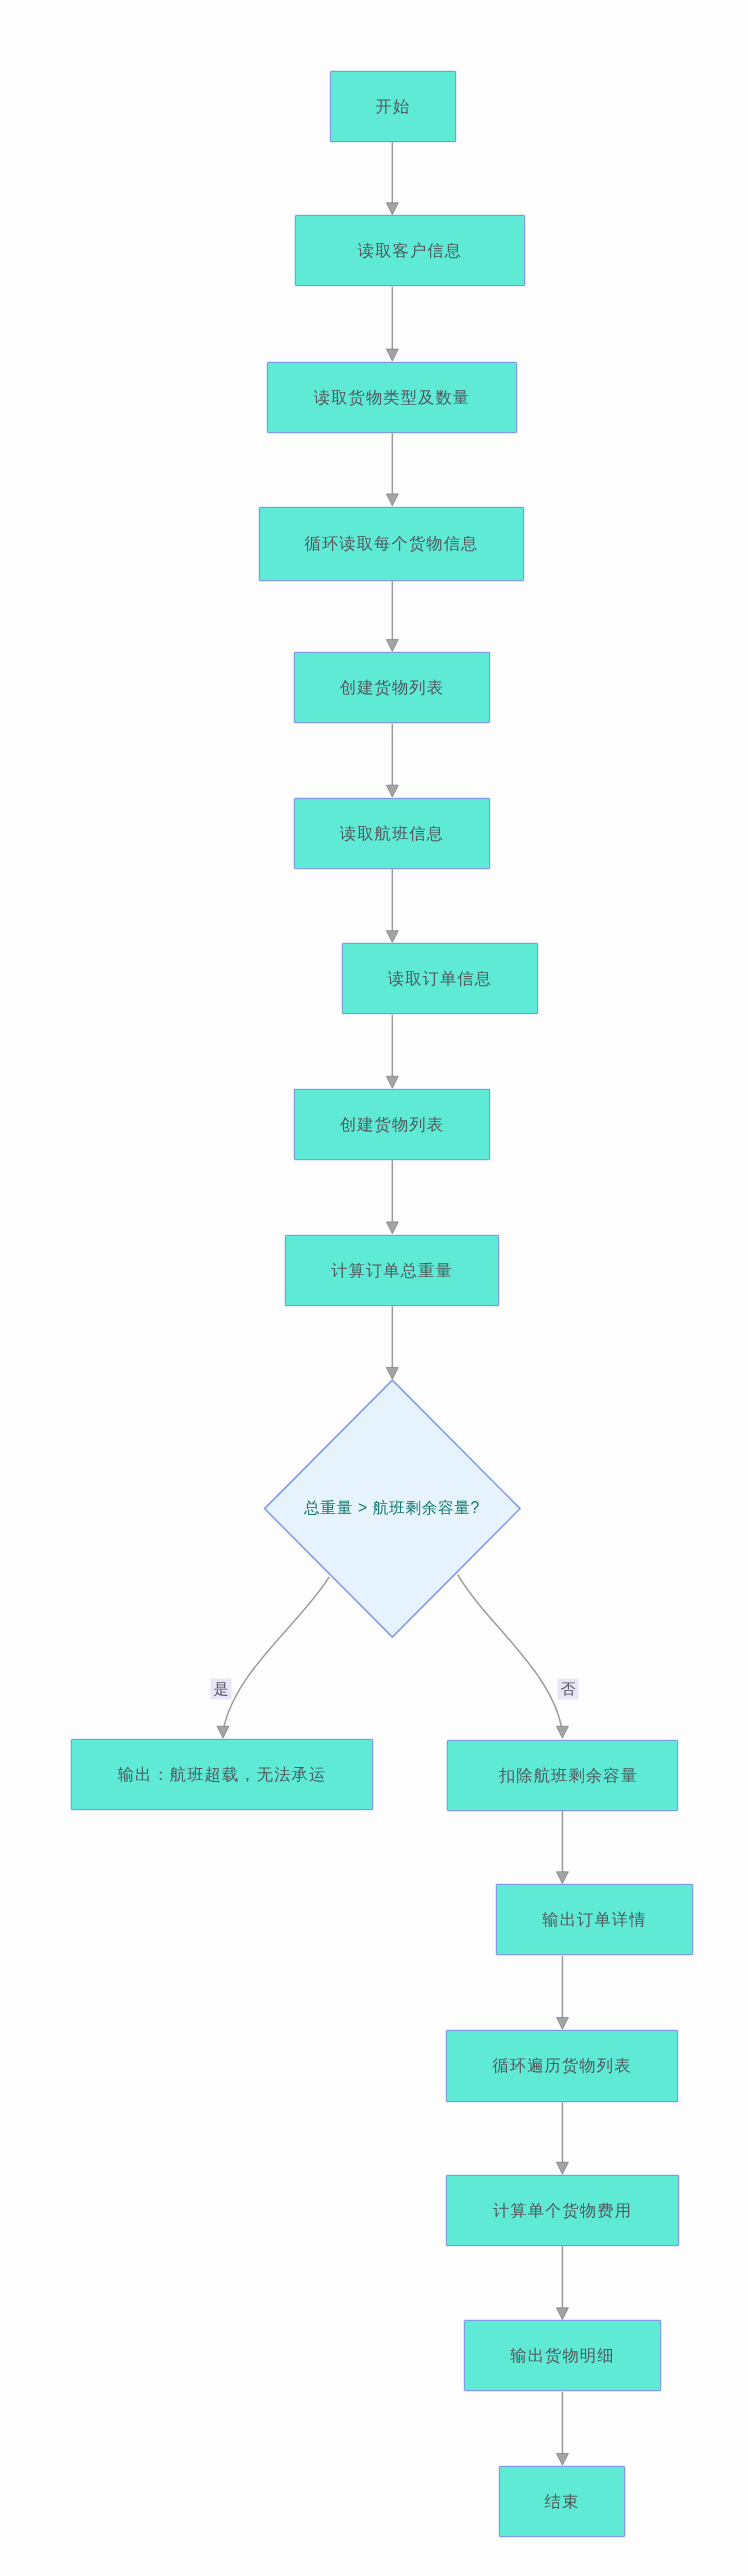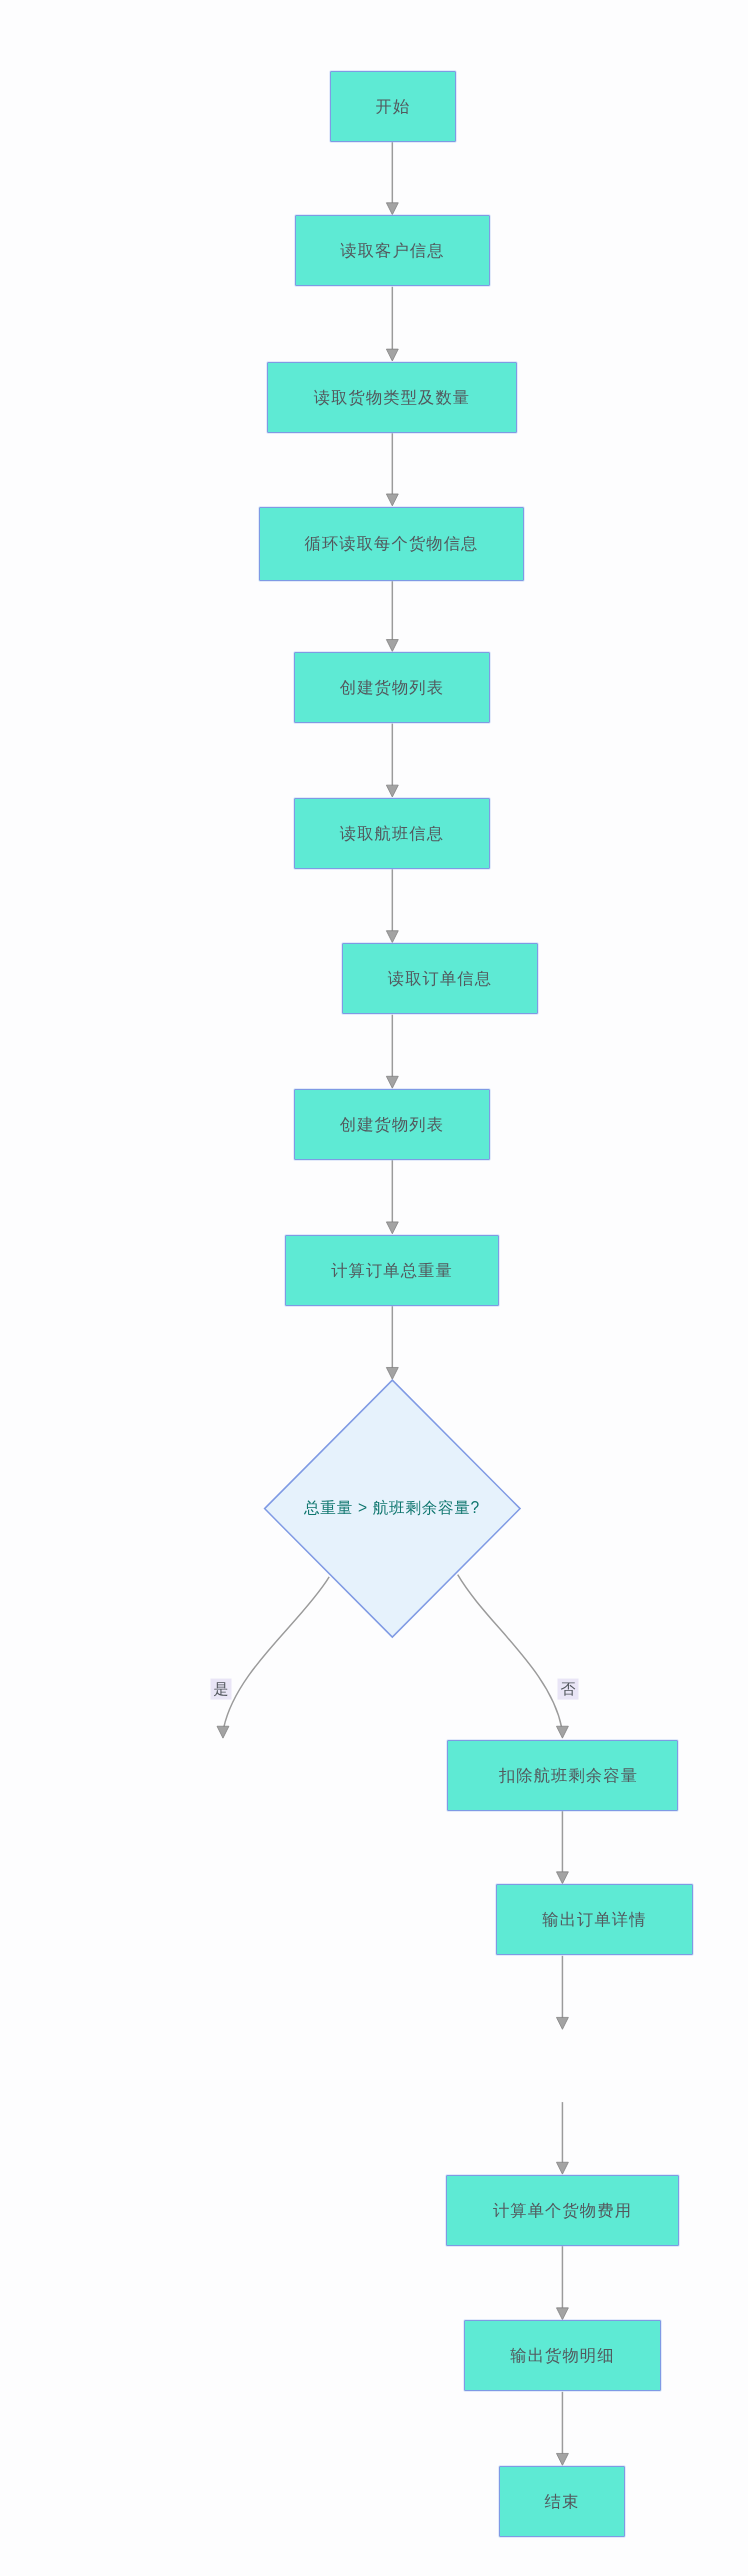--- a/index.html
+++ b/index.html
@@ -95,43 +95,45 @@
       <polygon points="749,2911 765,2911 757,2927"></polygon>
       <polygon points="749,3107 765,3107 757,3123"></polygon>
       <polygon points="749,3303 765,3303 757,3319"></polygon>
     </g>
 
     <polygon points="528,1858 700,2031 528,2204 356,2031" fill="#e6f2fc" stroke="#7f9ae4" stroke-width="2"></polygon>
   </svg>
 
   <div class="node" style="left:330px;top:71px;width:126px;height:71px;">开始</div>
 
-  <div class="node" style="left:295px;top:215px;width:195px;height:71px;">读取客户信息</div>
+  <div class="node" style="left:295px;top:215px;width:230px;height:71px;">读取客户信息</div>
 
   <div class="node" style="left:267px;top:362px;width:250px;height:71px;">读取货物类型及数量</div>
 
   <div class="node" style="left:259px;top:507px;width:265px;height:74px;">循环读取每个货物信息</div>
 
   <div class="node" style="left:294px;top:652px;width:196px;height:71px;">创建货物列表</div>
 
   <div class="node" style="left:294px;top:798px;width:196px;height:71px;">读取航班信息</div>
 
   <div class="node" style="left:294px;top:943px;width:196px;height:71px;margin-left:48px;">读取订单信息</div>
 
   <div class="node" style="left:294px;top:1089px;width:196px;height:71px;">创建货物列表</div>
 
   <div class="node" style="left:285px;top:1235px;width:214px;height:71px;">计算订单总重量</div>
 
   <div class="diamond-label" style="left:273px;top:1498px;width:238px;">总重量 &gt; 航班剩余容量?</div>
 
+  <div class="node" style="left:71px;top:1739px;width:302px;height:71px;">输出：航班超载，无法承运</div>
 
   <div class="node" style="left:447px;top:1740px;width:231px;height:71px;padding-left:12px;">扣除航班剩余容量</div>
 
   <div class="node" style="left:464px;top:1884px;width:197px;height:71px;margin-left:32px;">输出订单详情</div>
 
+  <div class="node" style="left:446px;top:2030px;width:232px;height:72px;">循环遍历货物列表</div>
 
   <div class="node" style="left:446px;top:2175px;width:233px;height:71px;">计算单个货物费用</div>
 
   <div class="node" style="left:464px;top:2320px;width:197px;height:71px;">输出货物明细</div>
 
   <div class="node" style="left:499px;top:2466px;width:126px;height:71px;">结束</div>
 
   <div class="edge-label" style="left:221px;top:1689px;">是</div>
 
   <div class="edge-label" style="left:568px;top:1689px;">否</div>

